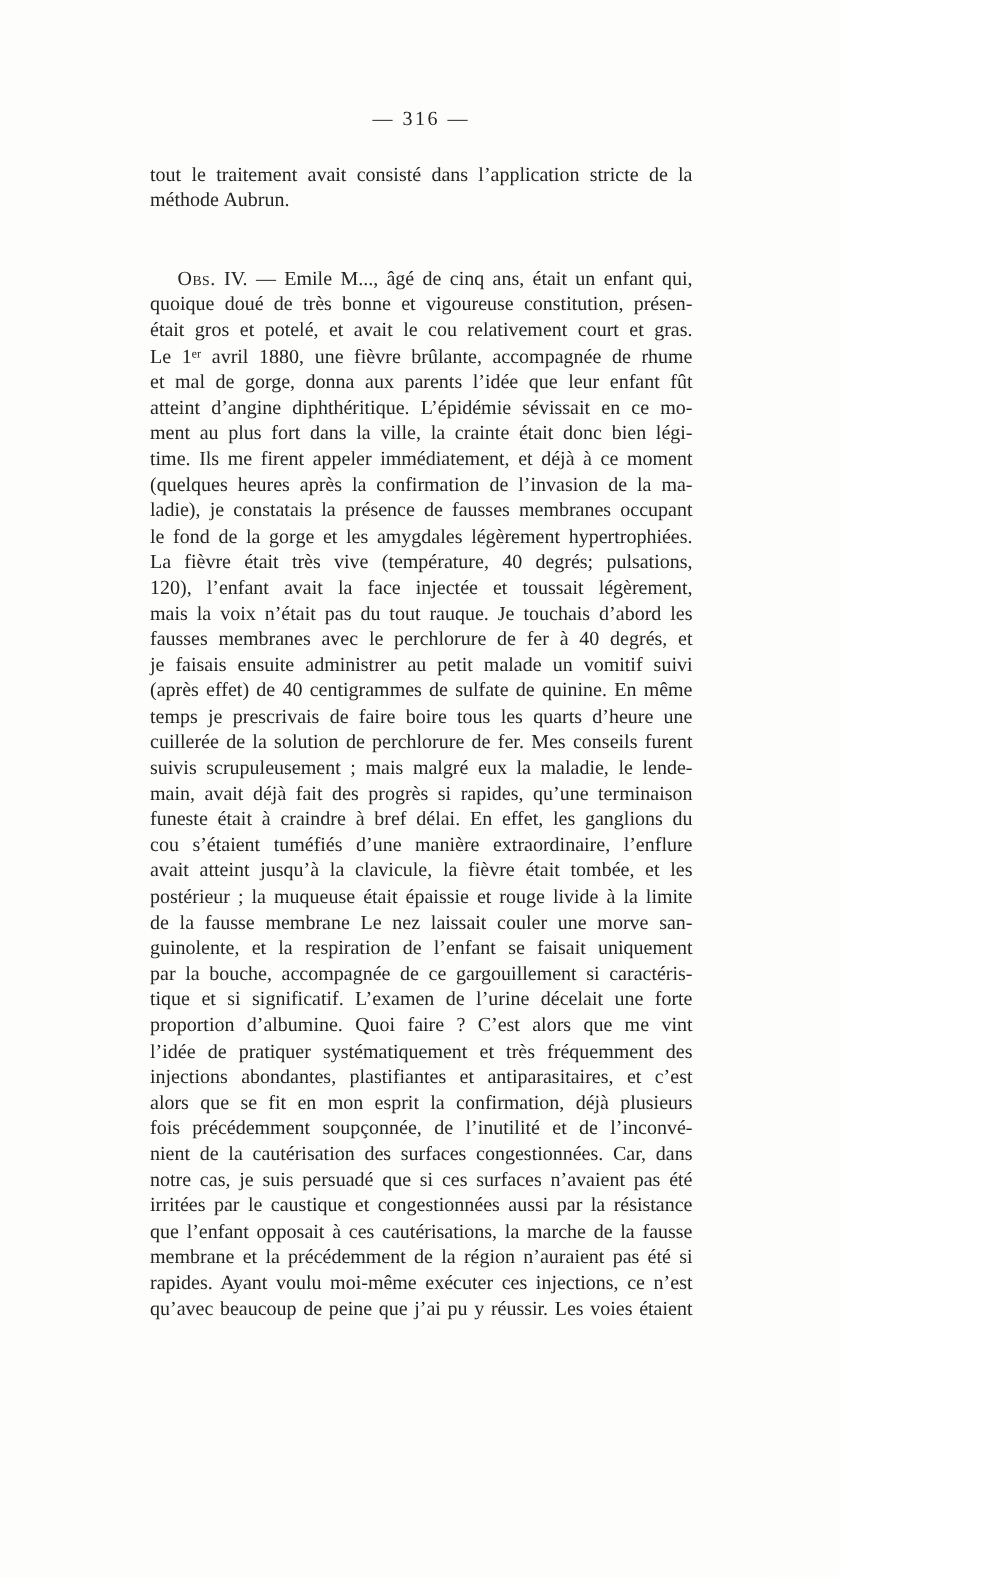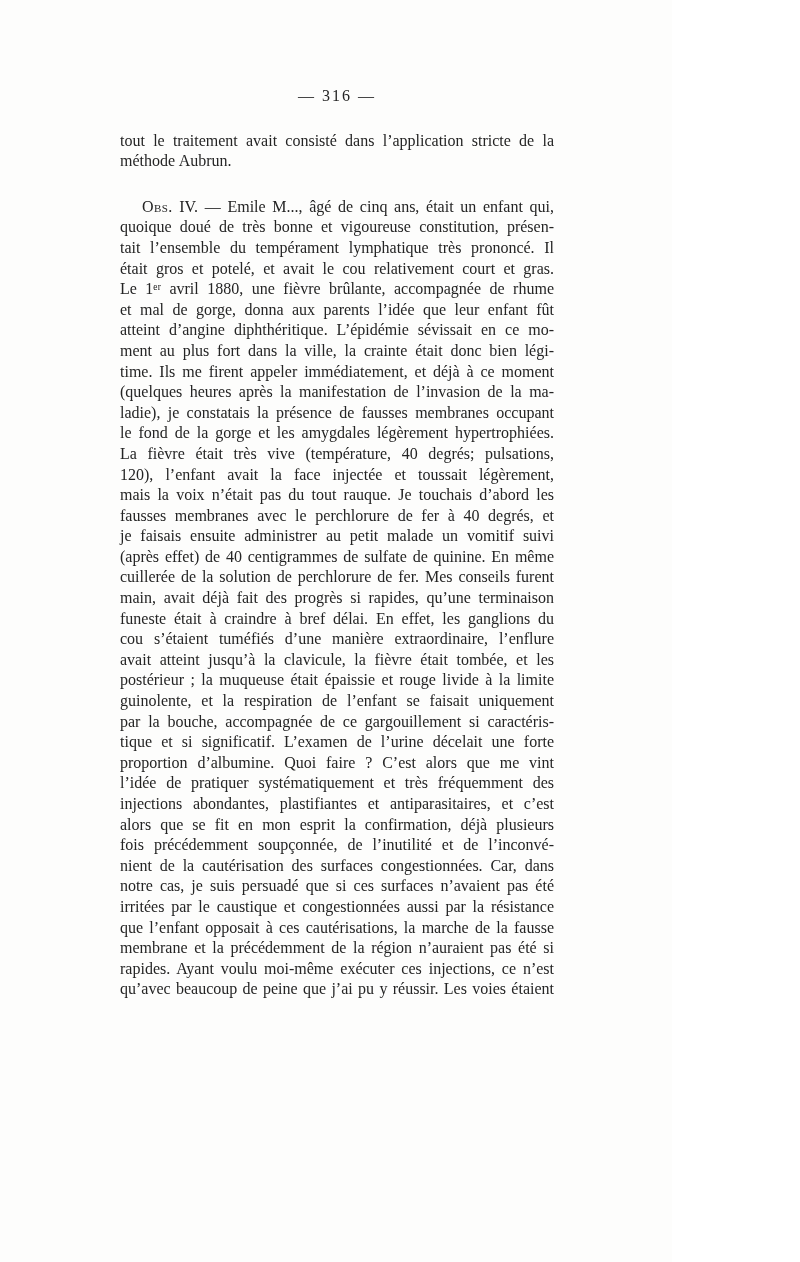--- a/index.html
+++ b/index.html
@@ -23,21 +23,21 @@
   .page-number {
     text-align: center;
     letter-spacing: 2px;
     margin-bottom: 24px;
     font-size: 16px;
   }
   .paragraph {
     margin: 0;
   }
   .paragraph + .paragraph {
-    margin-top: 25px;
+    margin-top: 42px;
   }
   .line {
     text-align: justify;
     text-align-last: justify;
     word-spacing: 0.5px;
   }
   
   .par-end .line:last-child {
     text-align-last: left;
   }
@@ -60,42 +60,44 @@
 
   <div class="paragraph par-end">
       <div class="line">tout le traitement avait consisté dans l’application stricte de la</div>
       <div class="line">méthode Aubrun.</div>
     </div>
 
   <div class="paragraph">
     <div class="line first-line"><span class="sc">Obs.</span><span> IV. — Emile M..., âgé de cinq ans, était un enfant qui,</span></div>
     <div>
         <div class="line">quoique doué de très bonne et vigoureuse constitution, présen-</div>
-        <div class="line">tait l’ensemble du tempérament lymphatique très prononcé. Il</div>
         <div class="line">était gros et potelé, et avait le cou relativement court et gras.</div>
         <div class="line">Le 1ᵉʳ avril 1880, une fièvre brûlante, accompagnée de rhume</div>
         <div class="line">et mal de gorge, donna aux parents l’idée que leur enfant fût</div>
         <div class="line">atteint d’angine diphthéritique. L’épidémie sévissait en ce mo-</div>
         <div class="line">ment au plus fort dans la ville, la crainte était donc bien légi-</div>
         <div class="line">time. Ils me firent appeler immédiatement, et déjà à ce moment</div>
-        <div class="line">(quelques heures après la manifestation de l’invasion de la ma-</div>
+        <div class="line">(quelques heures après la confirmation de l’invasion de la ma-</div>
         <div class="line">ladie), je constatais la présence de fausses membranes occupant</div>
         <div class="line">le fond de la gorge et les amygdales légèrement hypertrophiées.</div>
         <div class="line">La fièvre était très vive (température, 40 degrés; pulsations,</div>
         <div class="line">120), l’enfant avait la face injectée et toussait légèrement,</div>
         <div class="line">mais la voix n’était pas du tout rauque. Je touchais d’abord les</div>
         <div class="line">fausses membranes avec le perchlorure de fer à 40 degrés, et</div>
         <div class="line">je faisais ensuite administrer au petit malade un vomitif suivi</div>
         <div class="line">(après effet) de 40 centigrammes de sulfate de quinine. En même</div>
+        <div class="line">temps je prescrivais de faire boire tous les quarts d’heure une</div>
         <div class="line">cuillerée de la solution de perchlorure de fer. Mes conseils furent</div>
+        <div class="line">suivis scrupuleusement ; mais malgré eux la maladie, le lende-</div>
         <div class="line">main, avait déjà fait des progrès si rapides, qu’une terminaison</div>
         <div class="line">funeste était à craindre à bref délai. En effet, les ganglions du</div>
         <div class="line">cou s’étaient tuméfiés d’une manière extraordinaire, l’enflure</div>
         <div class="line">avait atteint jusqu’à la clavicule, la fièvre était tombée, et les</div>
         <div class="line">postérieur ; la muqueuse était épaissie et rouge livide à la limite</div>
+        <div class="line">de la fausse membrane Le nez laissait couler une morve san-</div>
         <div class="line">guinolente, et la respiration de l’enfant se faisait uniquement</div>
         <div class="line">par la bouche, accompagnée de ce gargouillement si caractéris-</div>
         <div class="line">tique et si significatif. L’examen de l’urine décelait une forte</div>
         <div class="line">proportion d’albumine. Quoi faire ? C’est alors que me vint</div>
         <div class="line">l’idée de pratiquer systématiquement et très fréquemment des</div>
         <div class="line">injections abondantes, plastifiantes et antiparasitaires, et c’est</div>
         <div class="line">alors que se fit en mon esprit la confirmation, déjà plusieurs</div>
         <div class="line">fois précédemment soupçonnée, de l’inutilité et de l’inconvé-</div>
         <div class="line">nient de la cautérisation des surfaces congestionnées. Car, dans</div>
         <div class="line">notre cas, je suis persuadé que si ces surfaces n’avaient pas été</div>

